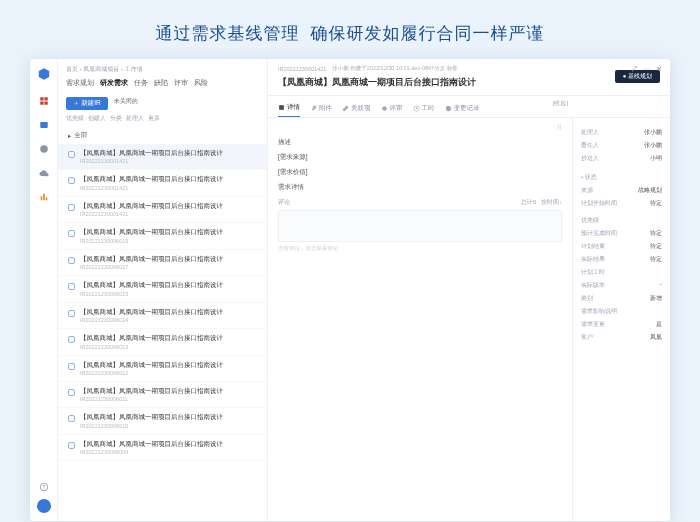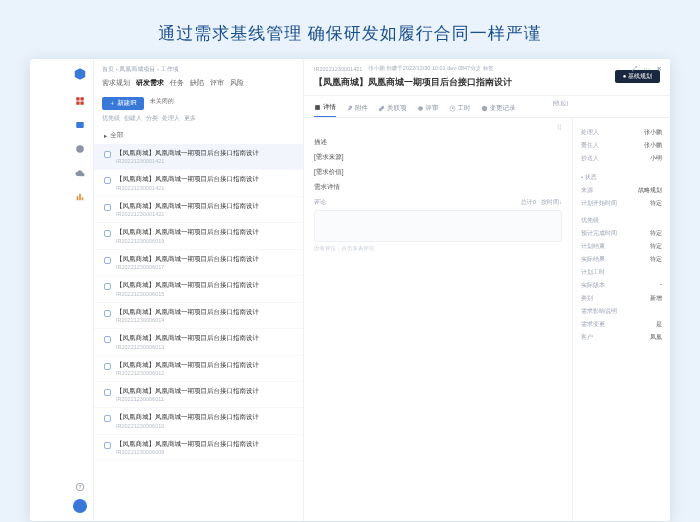--- a/index.html
+++ b/index.html
@@ -1,19 +1,19 @@
 <!DOCTYPE html>
 <html><head>
 <meta charset="utf-8">
 <style>
 * { margin:0; padding:0; box-sizing:border-box; }
 body { font-family: -apple-system,"PingFang SC","Microsoft YaHei",sans-serif; background:#eaf3fb; width:700px; height:522px; overflow:hidden; font-size:7px; color:#333; }
 .stage { width:700px; height:522px; display:flex; flex-direction:column; }
-.hero { text-align:center; padding:22px 12px 14px; font-size:17px; font-weight:500; color:#1a4f8e; letter-spacing:1px; }
-.app { flex:1; margin:0 30px 1px; background:#fff; border-radius:3px; box-shadow:0 2px 16px rgba(0,40,100,.12); display:flex; overflow:hidden;padding-left:36px; }
+.hero { text-align:center; padding:22px 12px 14px; font-size:17px; font-weight:500; color:#1a4f8e; letter-spacing:1px;font-family:Liberation Mono, monospace; }
+.app { flex:1; margin:0 30px 1px; background:#fff; border-radius:3px; box-shadow:0 2px 16px rgba(0,40,100,.12); display:flex; overflow:hidden; }
 
 
 .rail { width:28px; background:#fff; border-right:1px solid #eef0f3; display:flex; flex-direction:column; align-items:center; padding-top:8px; }
 .rail .logo { width:14px; height:14px; margin-bottom:8px; }
 .rail-item { width:16px; height:16px; margin:4px 0; display:flex; align-items:center; justify-content:center; color:#8a94a6; cursor:pointer; border-radius:3px; }
 .rail-item.first { color:#c7402e; }
 .rail-item.blue { color:#3878d8; }
 .rail-item.orange { color:#e88b2c; }
 .rail .grow { flex:1; }
 .rail .avatar { width:14px; height:14px; border-radius:50%; background:#3878d8; margin-bottom:8px; }

